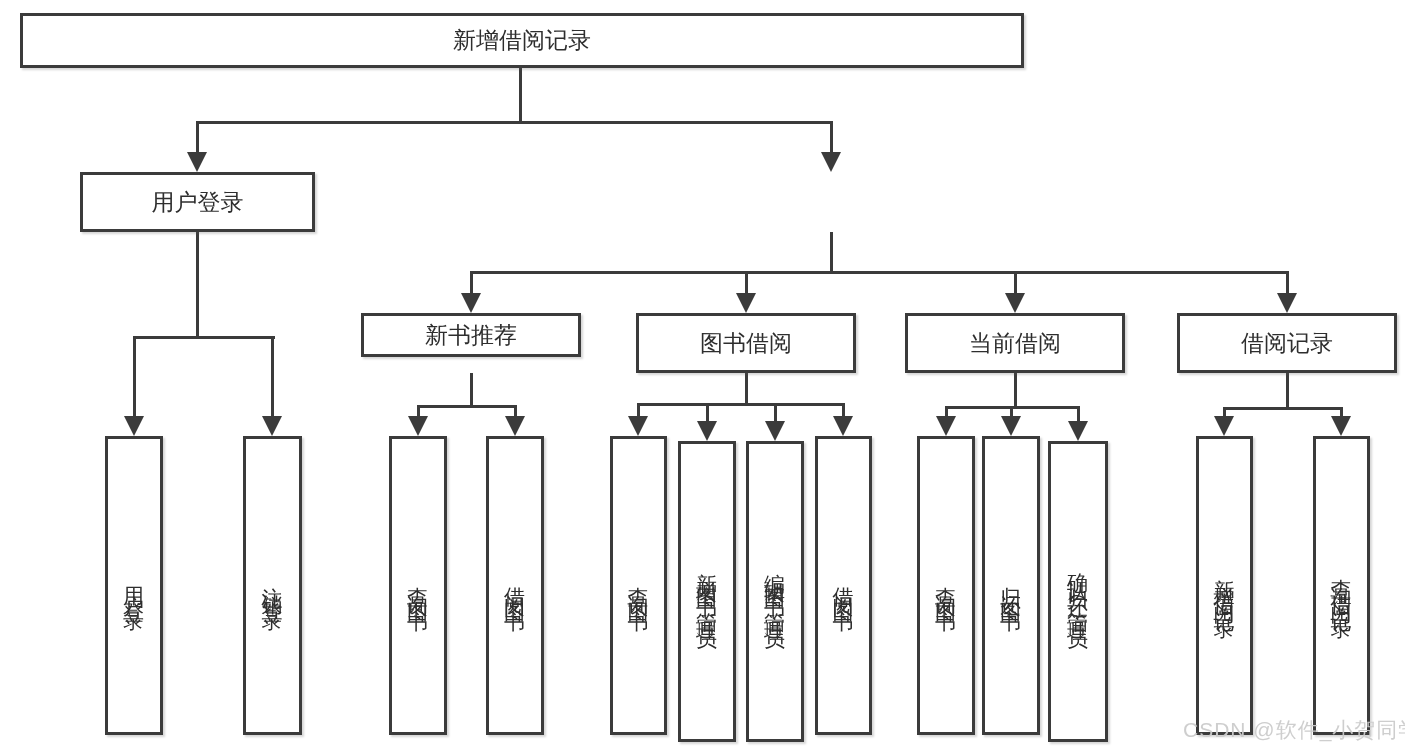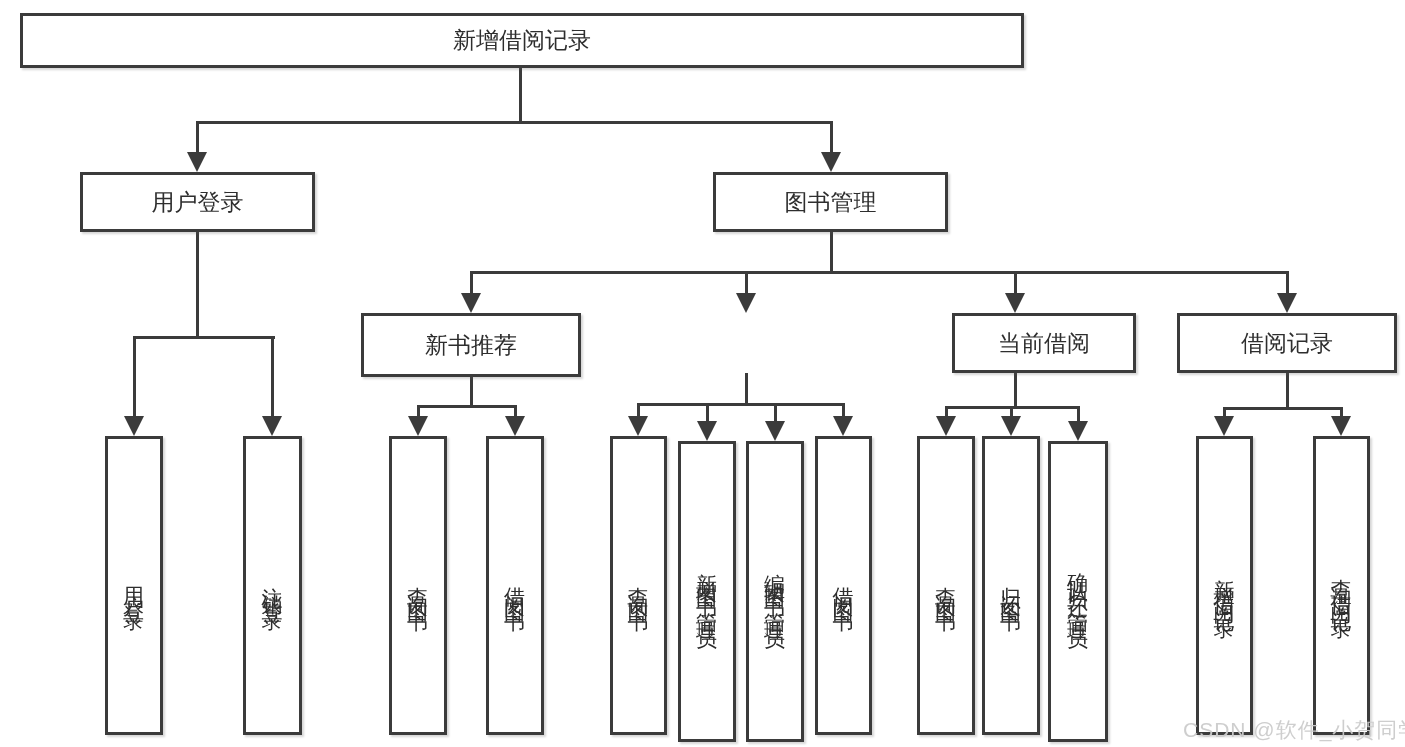--- a/index.html
+++ b/index.html
@@ -59,23 +59,20 @@
 
   <div class="hline" style="left:195.5px;top:121px;width:637px"></div>
   <div class="vline" style="left:195.5px;top:121px;height:34px"></div>
   <div class="arrowhead" style="left:187px;top:152px"></div>
   <div class="vline" style="left:829.5px;top:121px;height:34px"></div>
   <div class="arrowhead" style="left:821px;top:152px"></div>
 
   <div class="node" style="left:80px;top:172px;width:235px;height:60px">
     <span>用户登录</span>
   </div>
-  <div class="node" style="left:713px;top:172px;width:235px;height:60px">
-    <span>图书管理</span>
-  </div>
 
   <div class="vline" style="left:195.5px;top:232px;height:104px"></div>
   <div class="hline" style="left:132.5px;top:336px;width:142px"></div>
   <div class="vline" style="left:132.5px;top:336px;height:82px"></div>
   <div class="arrowhead" style="left:124px;top:416px"></div>
   <div class="vline" style="left:270.5px;top:336px;height:82px"></div>
   <div class="arrowhead" style="left:262px;top:416px"></div>
 
   <div class="node vnode" style="left:105px;top:436px;width:58px;height:299px">
     <span class="vtext">用户登录</span>
@@ -88,24 +85,27 @@
   <div class="hline" style="left:469.5px;top:271px;width:819px"></div>
   <div class="vline" style="left:469.5px;top:271px;height:25px"></div>
   <div class="arrowhead" style="left:461px;top:293px"></div>
   <div class="vline" style="left:744.5px;top:271px;height:25px"></div>
   <div class="arrowhead" style="left:736px;top:293px"></div>
   <div class="vline" style="left:1013.5px;top:271px;height:25px"></div>
   <div class="arrowhead" style="left:1005px;top:293px"></div>
   <div class="vline" style="left:1285.5px;top:271px;height:25px"></div>
   <div class="arrowhead" style="left:1277px;top:293px"></div>
 
-  <div class="node" style="left:361px;top:313px;width:220px;height:64px">
+  <div class="node" style="left:361px;top:313px;width:220px;height:44px">
     <span>新书推荐</span>
   </div>
-  <div class="node" style="left:952px;top:313px;width:184px;height:60px">
+  <div class="node" style="left:636px;top:313px;width:220px;height:60px">
+    <span>图书借阅</span>
+  </div>
+  <div class="node" style="left:905px;top:313px;width:220px;height:60px">
     <span>当前借阅</span>
   </div>
   <div class="node" style="left:1177px;top:313px;width:220px;height:60px">
     <span>借阅记录</span>
   </div>
 
   <div class="vline" style="left:469.5px;top:373px;height:32px"></div>
   <div class="hline" style="left:416.5px;top:405px;width:100px"></div>
   <div class="vline" style="left:416.5px;top:405px;height:13px"></div>
   <div class="arrowhead" style="left:408px;top:416px"></div>

